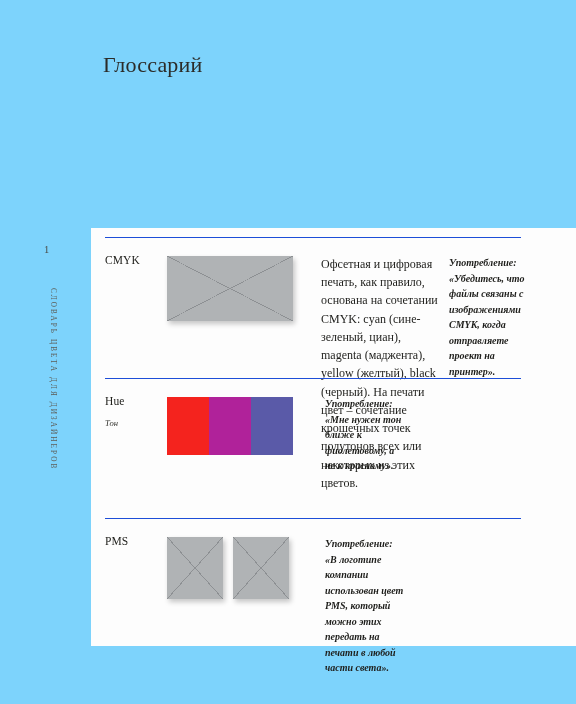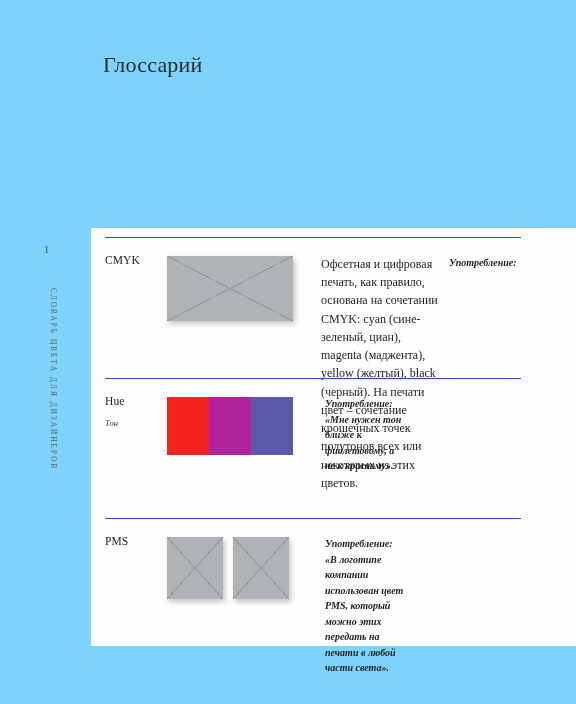--- a/index.html
+++ b/index.html
@@ -189,21 +189,21 @@
           <div class="col-term">
             <div class="term">CMYK</div>
           </div>
           <div class="col-swatch">
             <div class="ph ph-wide"></div>
           </div>
           <div class="col-desc">
             <p class="desc">Офсетная и цифровая печать, как правило, основана на сочетании CMYK: cyan (сине-зеленый, циан), magenta (маджента), yellow (желтый), black (черный). На печати цвет – сочетание крошечных точек полутонов всех или некоторых из этих цветов.</p>
           </div>
           <div class="col-usage">
-            <p class="usage"><span class="usage-label">Употребление:</span></p>
+            <p class="usage"><span class="usage-label">Употребление:</span><span>«Убедитесь, что файлы связаны с изображениями CMYK, когда отправляете проект на принтер».</span></p>
           </div>
         </div>
       </div>
 
       <div class="row r2">
         <div class="cols">
           <div class="col-term">
             <div class="term">Hue</div>
             <div class="term-ru">Тон</div>
           </div>

